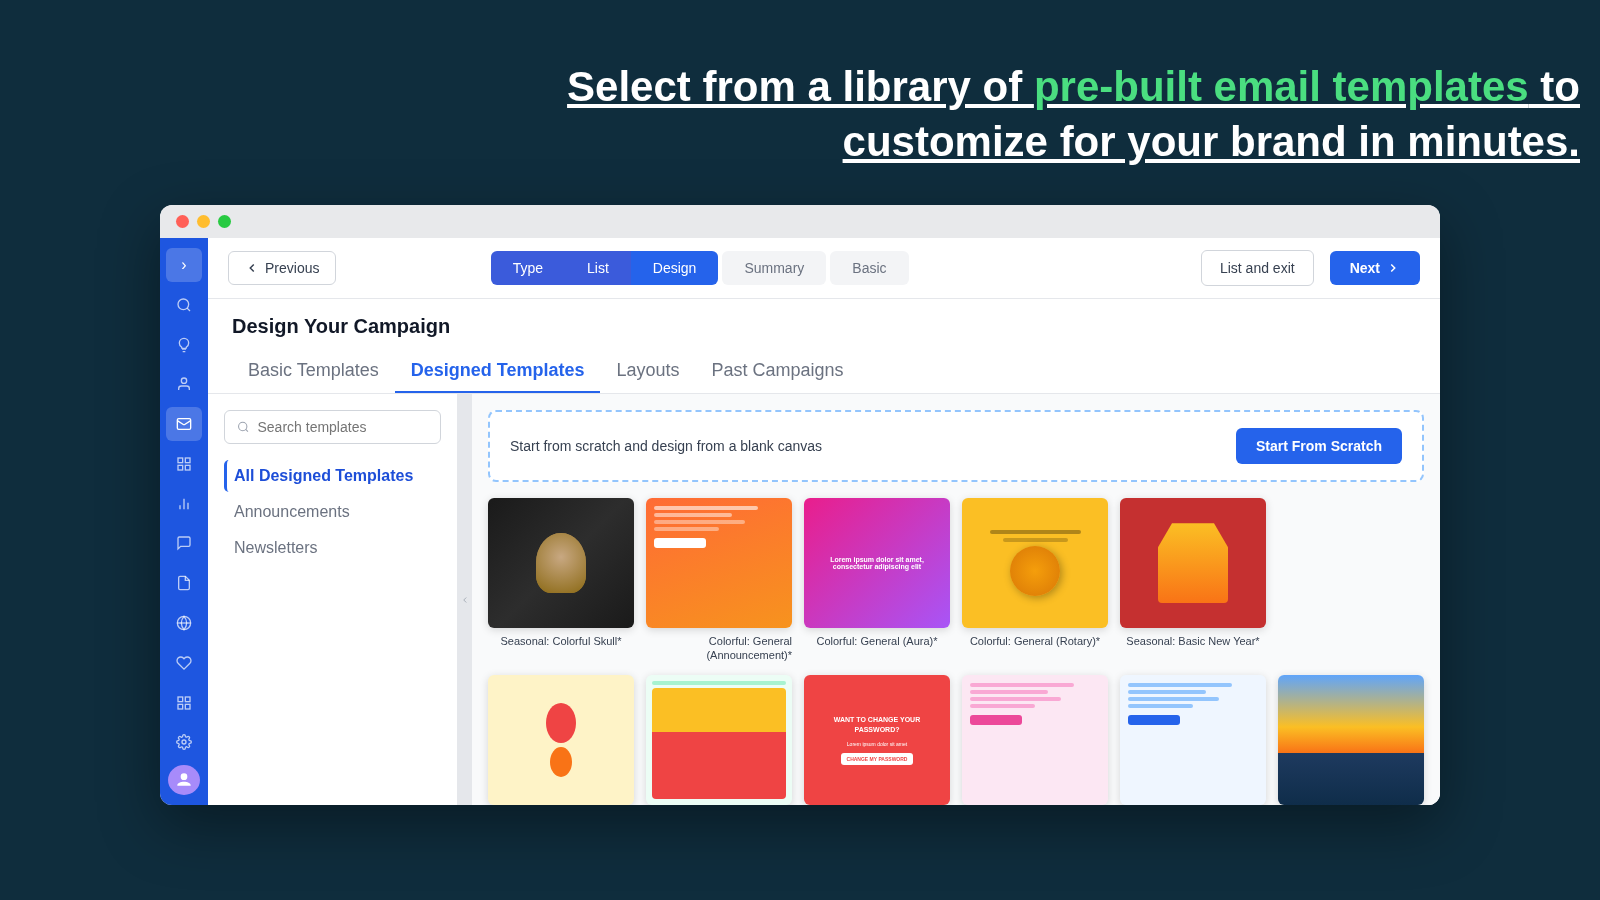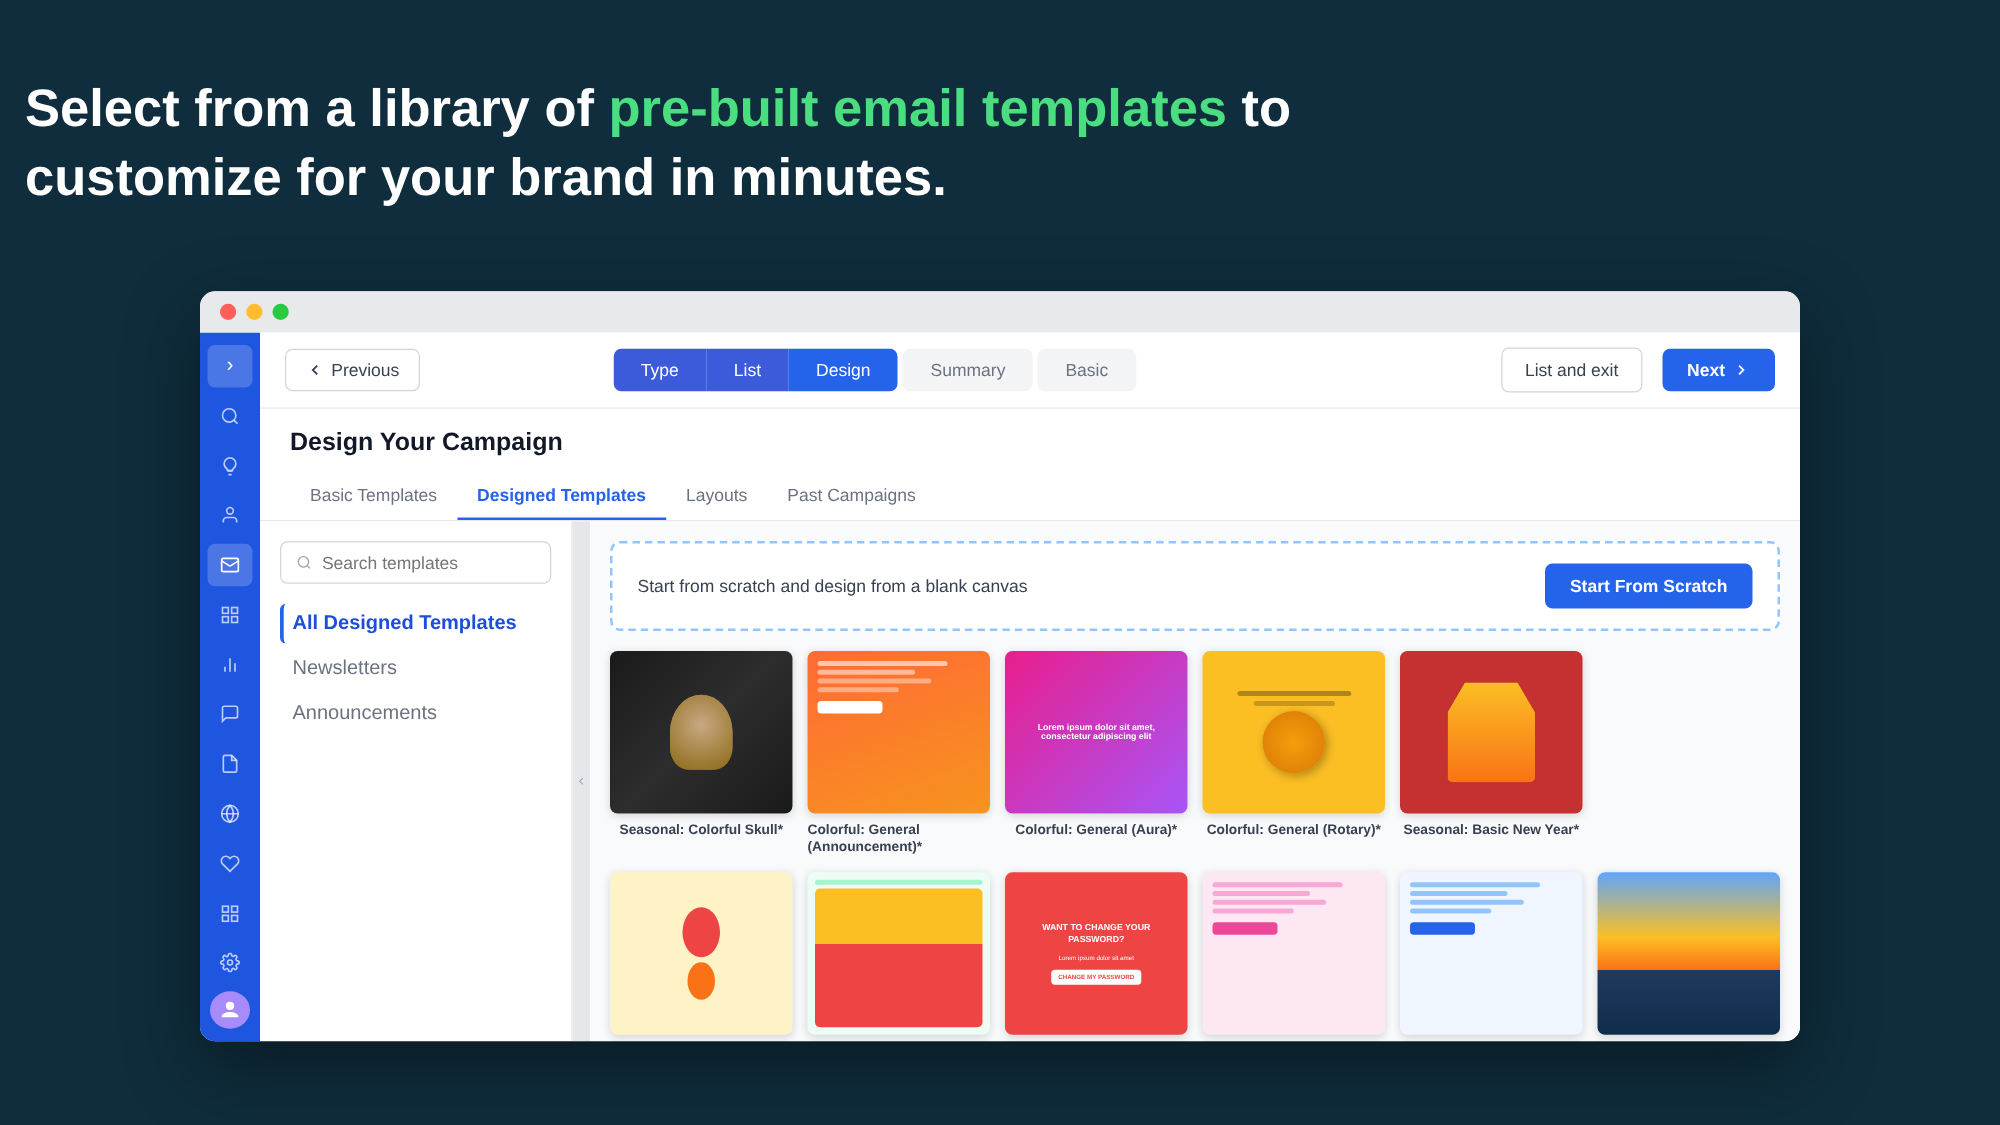--- a/index.html
+++ b/index.html
@@ -10,23 +10,24 @@
       height: 900px;
       overflow: hidden;
       display: flex;
       flex-direction: column;
       align-items: center;
     }
 
     
     .hero {
       width: 100%;
-      padding: 60px 20px 64px;
-      text-align: left;
+      padding: 60px 20px 36px;
+      text-align: right;
       color: white;
+      text-decoration: underline;
     }
     .hero h1 {
       font-size: 42px;
       font-weight: 800;
       line-height: 1.3;
     }
     .hero h1 .highlight {
       color: #4ade80;
     }
 
@@ -199,21 +200,21 @@
     
     .tabs {
       display: flex;
       gap: 0;
       border-bottom: 1px solid #e5e7eb;
       padding: 0 24px;
       background: white;
     }
     .tab {
       padding: 10px 16px;
-      font-size: 14px;
+      font-size: 18px;
       color: #6b7280;
       cursor: pointer;
       border-bottom: 2px solid transparent;
       white-space: nowrap;
     }
     .tab.active {
       color: #2563eb;
       border-bottom: 2px solid #2563eb;
       font-weight: 600;
     }
@@ -316,24 +317,23 @@
     .template-thumb {
       width: 100%;
       height: 130px;
       border-radius: 6px;
       overflow: hidden;
       margin-bottom: 6px;
       box-shadow: 0 2px 8px rgba(0,0,0,0.15);
     }
     .template-name {
       font-size: 11px;
-      text-align: left;
+      text-align: right;
       color: #374151;
       line-height: 1.3;
-      font-weight: bold;
     }
 
     
     .thumb-skull {
       background: linear-gradient(135deg, #1a1a1a 0%, #2d2d2d 50%, #1a1a1a 100%);
       display: flex; align-items: center; justify-content: center;
       position: relative;
     }
     .thumb-skull::after {
       content: '';
@@ -509,22 +509,22 @@
           <div class="search-box">
             <svg width="14" height="14" viewBox="0 0 24 24" fill="none" stroke="#9ca3af" stroke-width="2">
               <circle cx="11" cy="11" r="8"></circle>
                 <path d="m21 21-4.35-4.35"></path>
             </svg>
             <input type="text" placeholder="Search templates" style="">
           </div>
 
           <div class="filter-list">
             <div class="filter-item active">All Designed Templates</div>
+            <div class="filter-item">Announcements</div>
             <div class="filter-item">Newsletters</div>
-            <div class="filter-item">Announcements</div>
           </div>
         </div>
 
         <div class="collapse-tab">
           <svg width="10" height="10" viewBox="0 0 24 24" fill="none" stroke="#9ca3af" stroke-width="2">
             <polyline points="15 18 9 12 15 6"></polyline>
           </svg>
         </div>
 
         <div class="templates-area">

